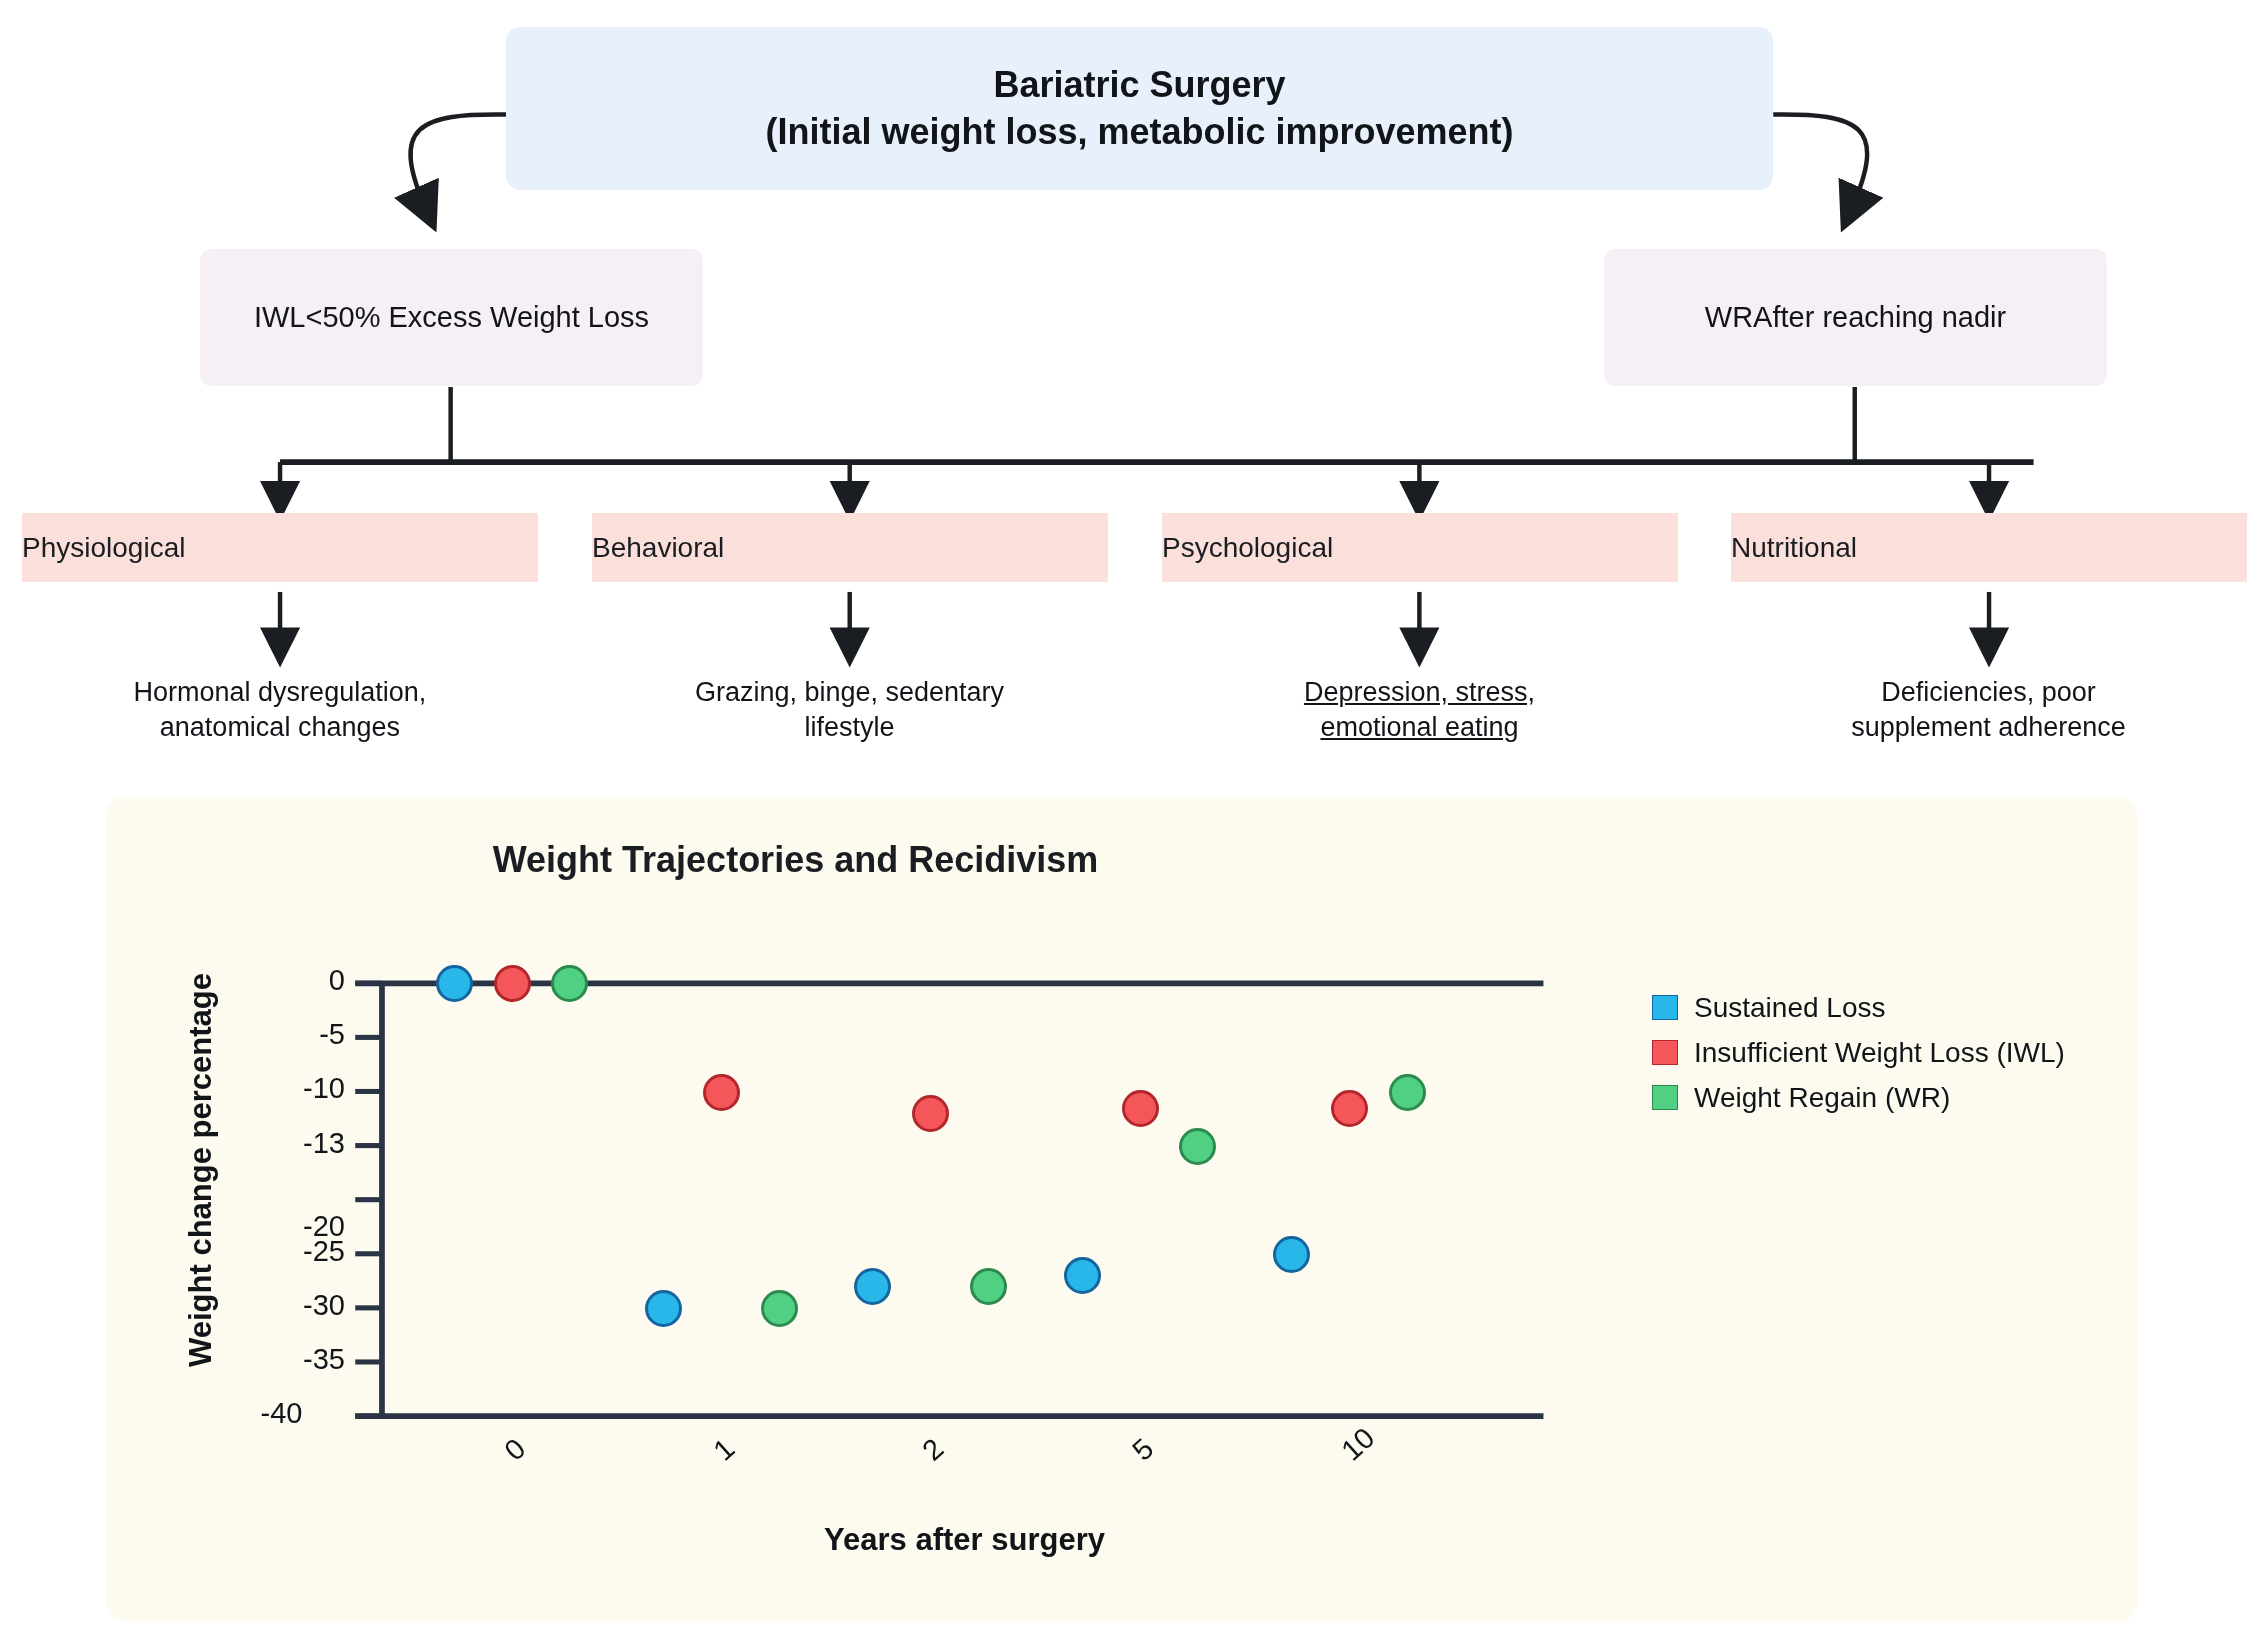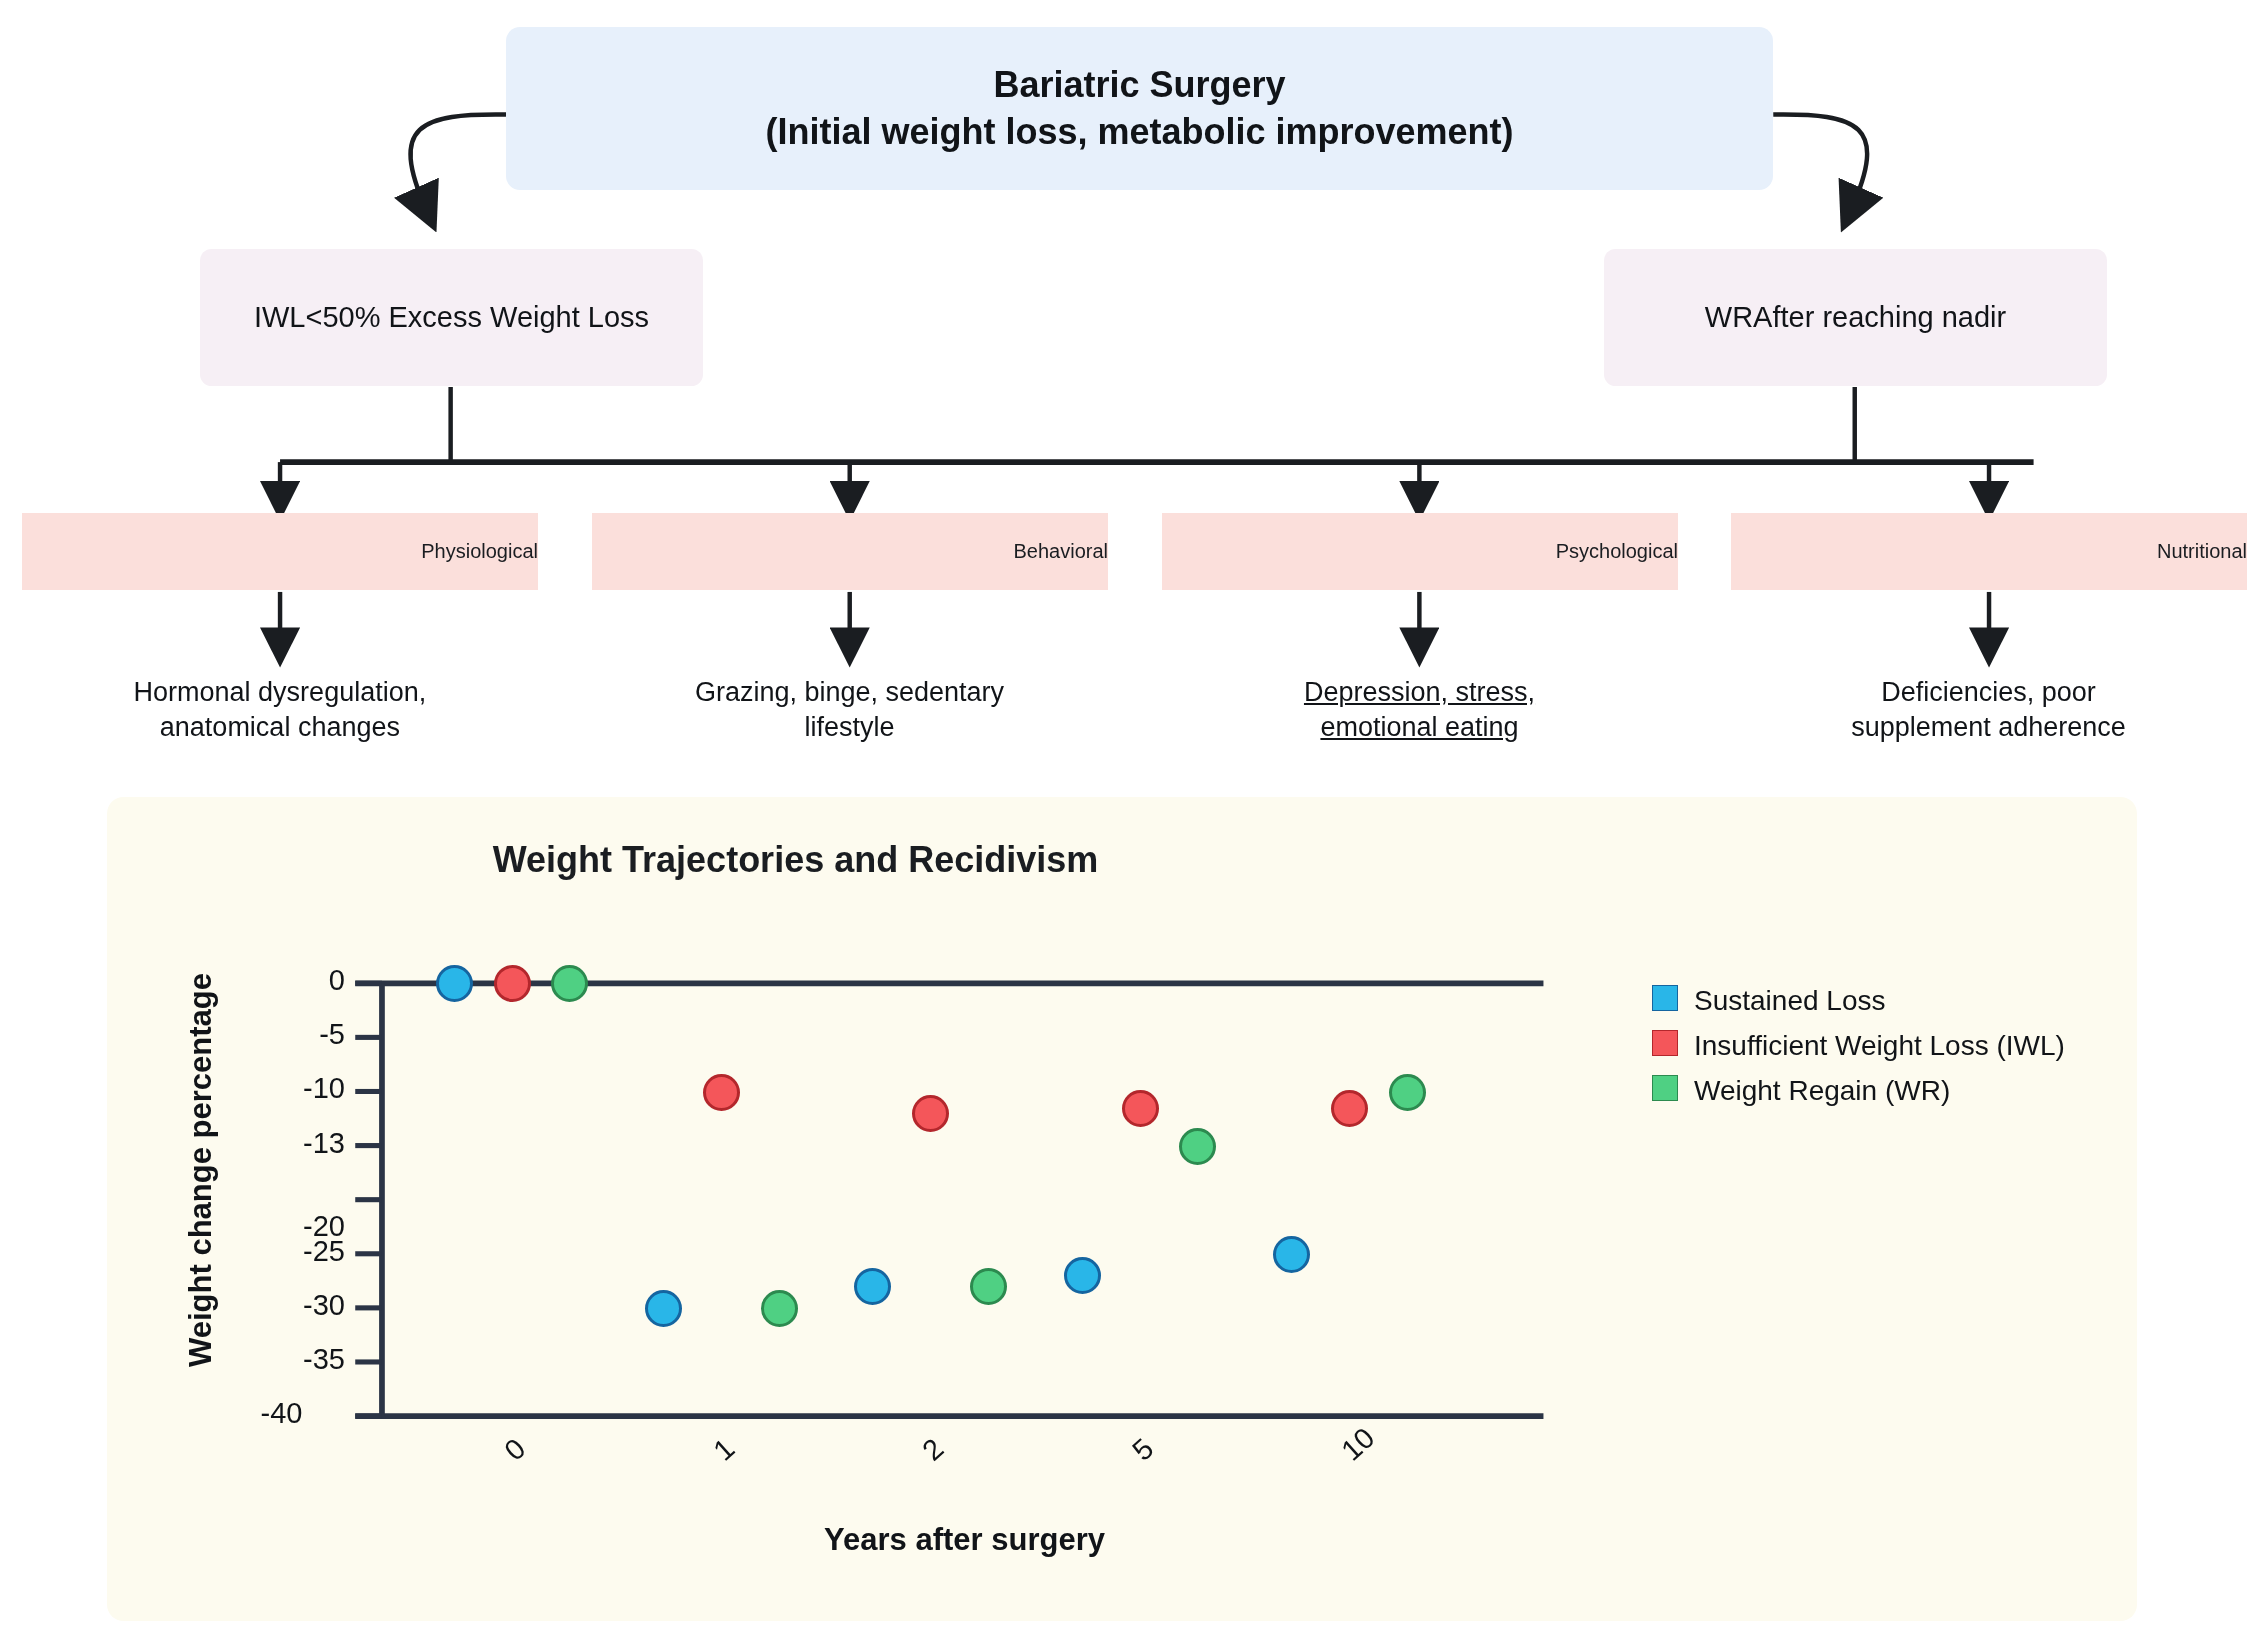--- a/index.html
+++ b/index.html
@@ -26,23 +26,23 @@
     background:#f6eff5;border-radius:11.5px;
     display:flex;align-items:center;justify-content:center;
     flex-direction:row;text-align:center;
     font-size:29px;line-height:1.34;
   }
   #box-iwl{left:200px;top:249px;width:503px;height:137px;}
   #box-wr {left:1604px;top:249px;width:503px;height:137px;}
 
   
   .cat{
-    background:#fbdfdb;height:77px;
-    display:flex;align-items:center;justify-content:flex-end;
-    font-size:20px;color:#1a1d21;
+    background:#fbdfdb;height:69px;
+    display:flex;align-items:center;justify-content:flex-start;
+    font-size:28px;color:#1a1d21;
   }
   #cat-0{left:22px;  top:513px;width:516px;}
   #cat-1{left:592px; top:513px;width:516px;}
   #cat-2{left:1162px;top:513px;width:516px;}
   #cat-3{left:1731px;top:513px;width:516px;}
 
   
   .desc{
     text-align:center;font-size:27px;line-height:1.30;
     width:547px;
@@ -88,21 +88,21 @@
     white-space:nowrap;
   }
 
   .pt{
     position:absolute;width:37px;height:37px;border-radius:50%;
     margin-left:-18.5px;margin-top:-18.5px;box-sizing:border-box;
   }
 
   
   #legend{left:1652px;top:985px;width:541px;}
-  .lg-row{display:flex;align-items:flex-start;height:45px;}
+  .lg-row{display:flex;align-items:center;height:45px;}
   .lg-sw{width:25.5px;height:25.5px;border:1.9px solid;box-sizing:border-box;margin-right:16.5px;}
   .lg-tx{font-size:28px;color:#111418;white-space:nowrap;}
 </style>
 </head>
 <body>
 
 <div class="abs" id="top-box">
   <span class="l1">Bariatric Surgery</span>
   <span class="l2">(Initial weight loss, metabolic improvement)</span>
 </div>

